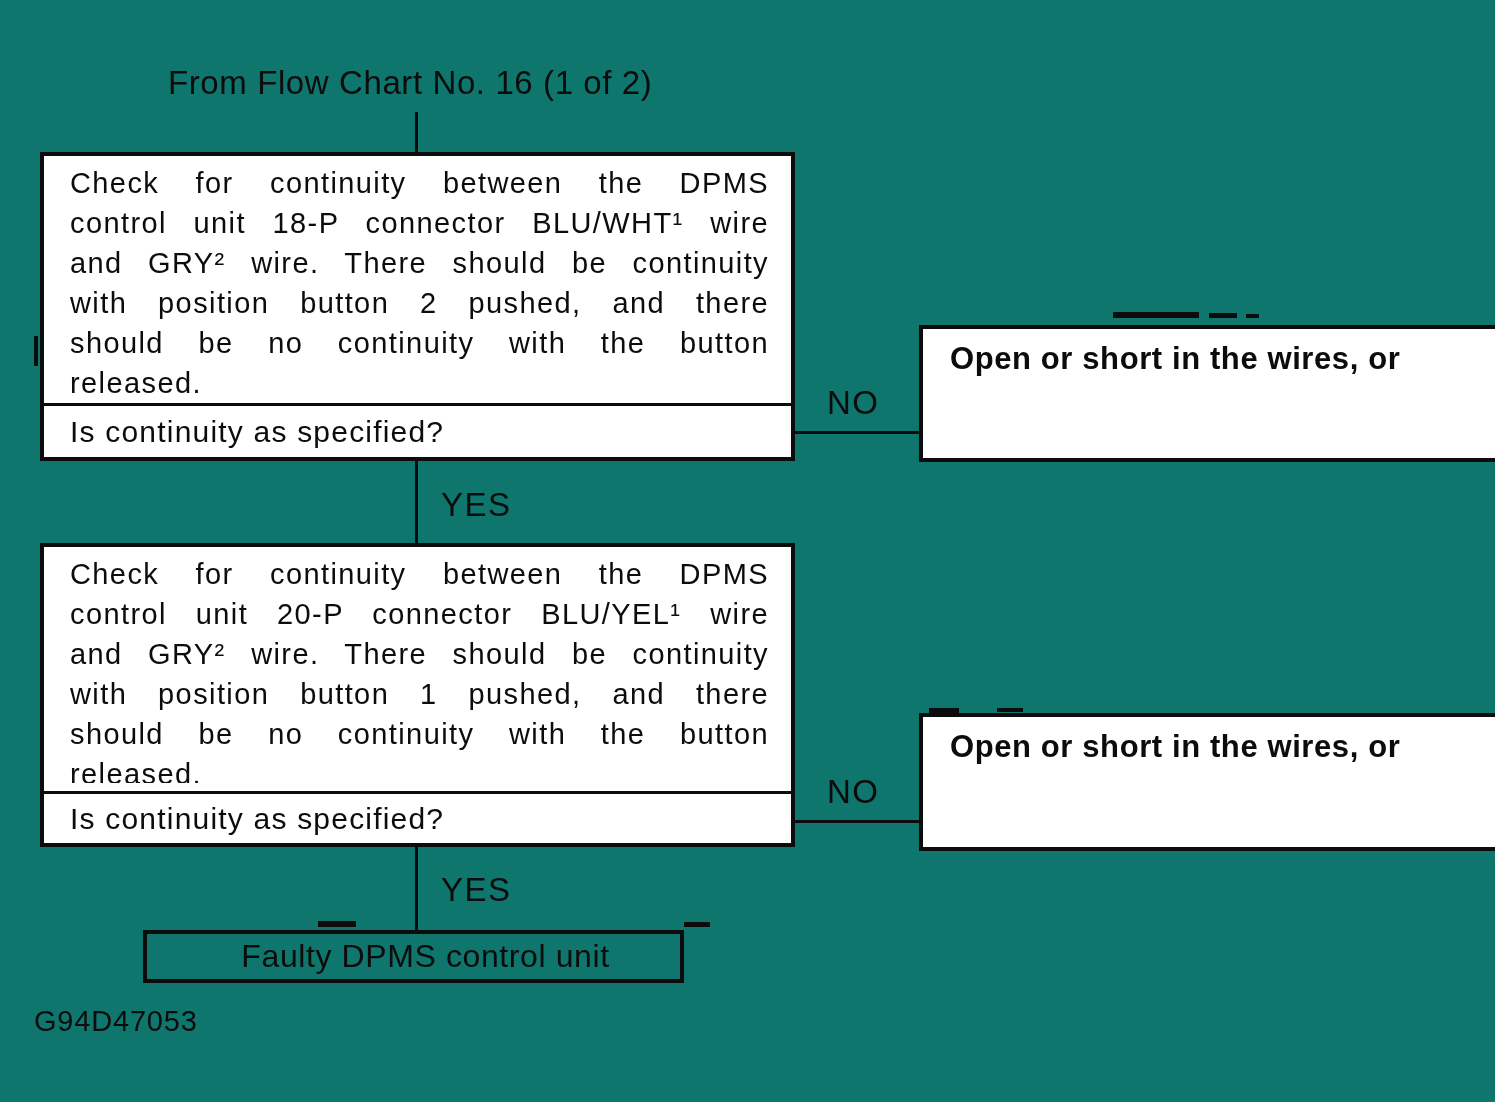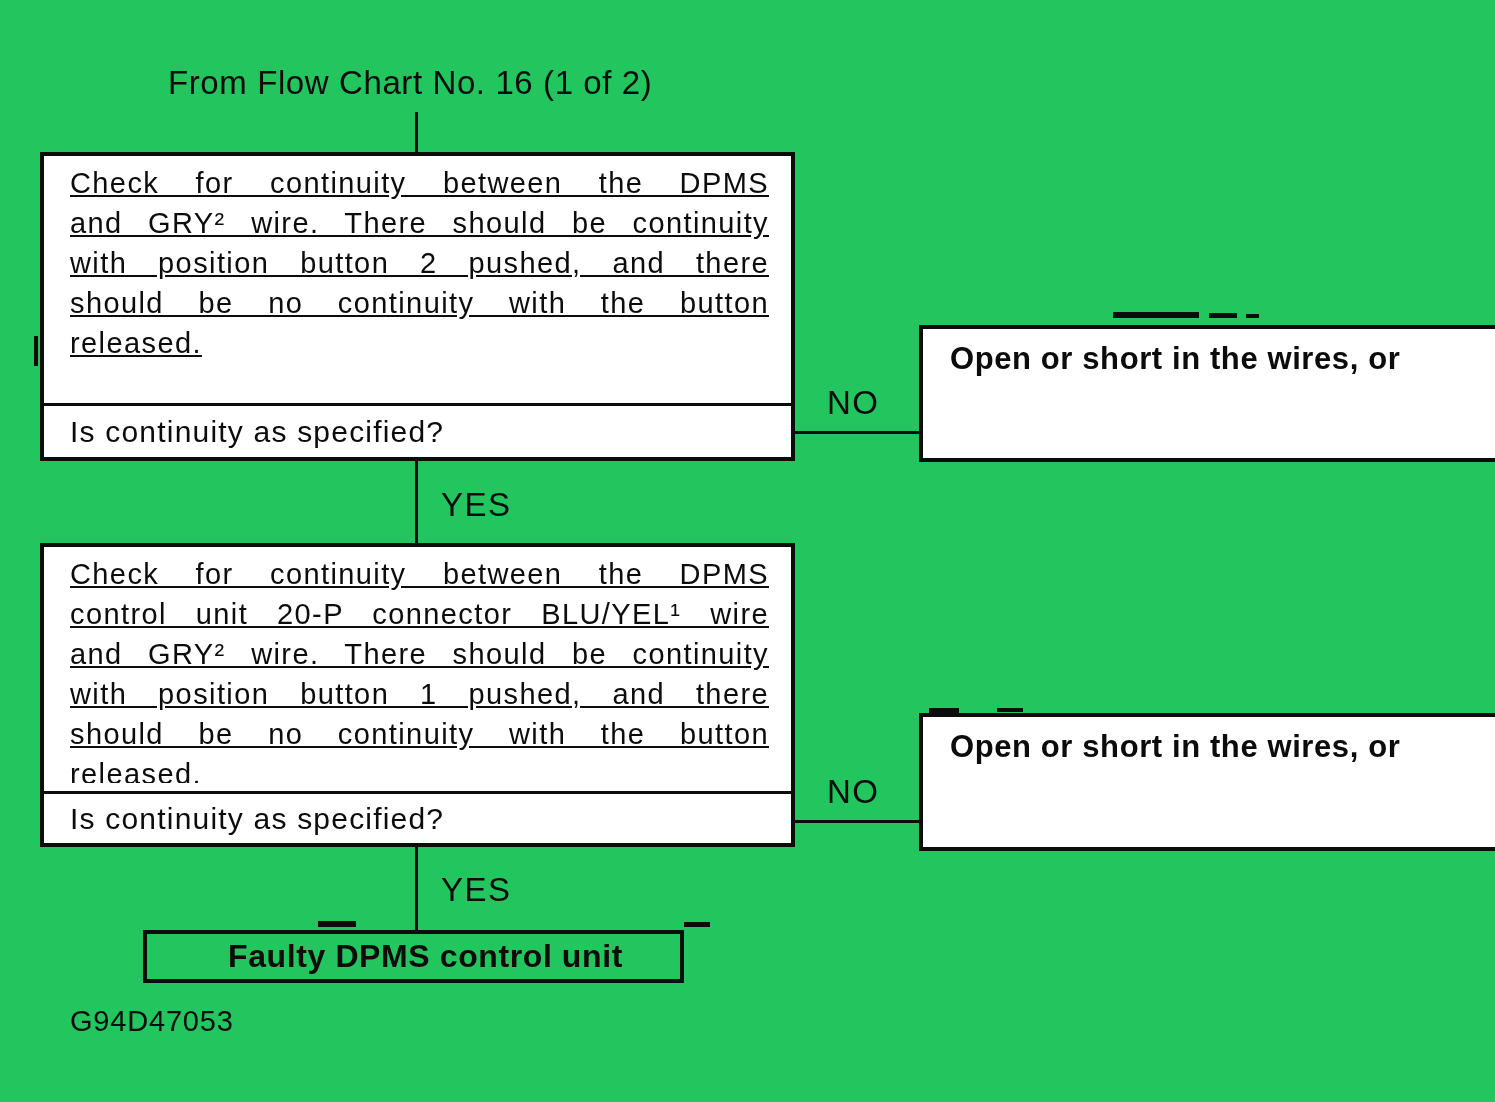--- a/index.html
+++ b/index.html
@@ -1,20 +1,20 @@
 <!DOCTYPE html>
 <html><head>
 <meta charset="utf-8">
 <style>
   html, body { margin: 0; padding: 0; background: #ffffff; }
   .page {
     position: relative;
     width: 1495px;
     height: 1102px;
-    background: #22c55e;
+    background: #0f766e;
     color: #0c0c0c;
     font-family: "Liberation Sans", sans-serif;
     overflow: hidden;
   }
   .abs { position: absolute; }
 
   .title-text {
     left: 168px; top: 64px;
     font-size: 33px;
     letter-spacing: 0.6px;
@@ -34,21 +34,21 @@
   .main-box.step2 { top: 543px; height: 304px; }
 
   .desc {
     flex: 1;
     padding: 7px 22px 0 26px;
     font-size: 29px;
     line-height: 40px;
     letter-spacing: 1.4px;
     overflow: hidden;
   }
-  .desc .line { text-align: justify; text-align-last: justify; text-decoration: underline; }
+  .desc .line { text-align: justify; text-align-last: justify; }
   .desc .line.last { text-align-last: left; }
 
   .question {
     flex: none;
     border-top: 3px solid #0c0c0c;
     display: flex;
     align-items: center;
     padding-left: 26px;
     font-size: 30px;
     letter-spacing: 1.2px;
@@ -74,21 +74,21 @@
   .result-box .line { text-align: left; }
 
   .final-box {
     left: 143px; top: 930px;
     width: 541px; height: 53px;
     border: 4px solid #0c0c0c;
     box-sizing: border-box;
     display: flex;
     align-items: center;
     justify-content: center;
-    font-weight: bold;
+    font-weight: normal;
     font-size: 32px;
     letter-spacing: 0.6px;
     padding-left: 24px;
   }
 
   .vline { width: 3px; background: #0c0c0c; left: 415px; }
   .vline.v-entry { top: 112px; height: 40px; }
   .vline.v-yes1  { top: 461px; height: 82px; }
   .vline.v-yes2  { top: 847px; height: 83px; }
 
@@ -103,37 +103,37 @@
   }
   .flow-label.no1 { left: 827px; top: 384px; }
   .flow-label.no2 { left: 827px; top: 773px; }
   .flow-label.yes1 { left: 441px; top: 486px; }
   .flow-label.yes2 { left: 441px; top: 871px; }
 
   .figure-code {
     left: 34px; top: 1005px;
     font-size: 29px;
     letter-spacing: 0.8px;
-    margin-left: 36px;
   }
 
   .artifact { background: #0c0c0c; }
 </style>
 </head>
 <body>
 
 <div class="page">
 
   <div class="abs title-text">From Flow Chart No. 16 (1 of 2)</div>
 
   <div class="abs vline v-entry"></div>
 
   <div class="abs main-box step1">
     <div class="desc">
         <div class="line">Check for continuity between the DPMS</div>
+        <div class="line">control unit 18-P connector BLU/WHT¹ wire</div>
         <div class="line">and GRY² wire. There should be continuity</div>
         <div class="line">with position button 2 pushed, and there</div>
         <div class="line">should be no continuity with the button</div>
         <div class="line last">released.</div>
       </div>
     <div class="question">Is continuity as specified?</div>
   </div>
 
   <div class="abs hline h-no1"></div>
   <div class="abs flow-label no1">NO</div>

